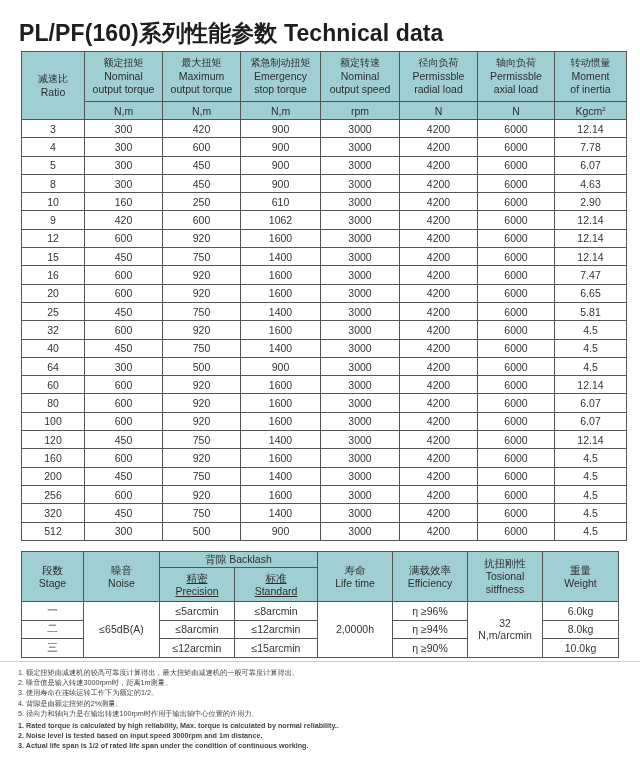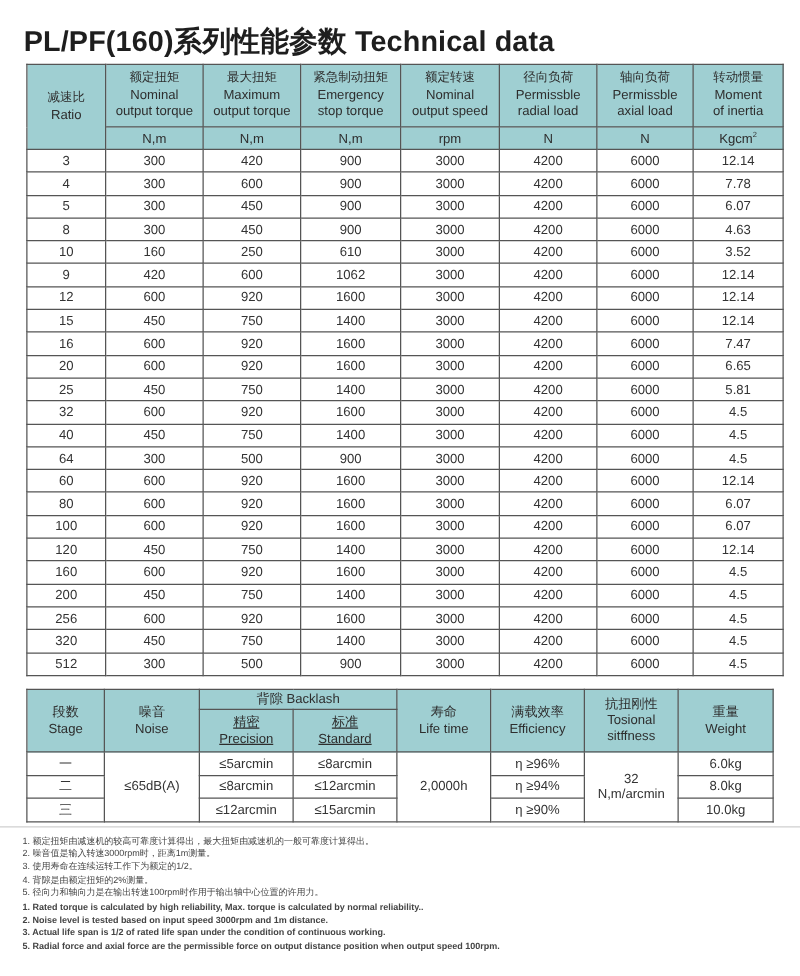--- a/index.html
+++ b/index.html
@@ -144,21 +144,21 @@
         <td>4.63</td>
       </tr>
       <tr>
         <td>10</td>
         <td>160</td>
         <td>250</td>
         <td>610</td>
         <td>3000</td>
         <td>4200</td>
         <td>6000</td>
-        <td>3.52</td>
+        <td>2.90</td>
       </tr>
       <tr>
         <td>9</td>
         <td>420</td>
         <td>600</td>
         <td>1062</td>
         <td>3000</td>
         <td>4200</td>
         <td>6000</td>
         <td>12.14</td>
@@ -425,14 +425,13 @@
   <div>2. 噪音值是输入转速3000rpm时，距离1m测量。</div>
   <div>3. 使用寿命在连续运转工作下为额定的1/2。</div>
   <div>4. 背隙是由额定扭矩的2%测量。</div>
   <div>5. 径向力和轴向力是在输出转速100rpm时作用于输出轴中心位置的许用力。</div>
 </div>
 
 <div class="notes" id="notes-en">
   <div>1. Rated torque is calculated by high reliability, Max. torque is calculated by normal reliability..</div>
   <div>2. Noise level is tested based on input speed 3000rpm and 1m distance.</div>
   <div>3. Actual life span is 1/2 of rated life span under the condition of continuous working.</div>
-  <div>5. Radial force and axial force are the permissible force on output distance position when output speed 100rpm.</div>
 </div>
 
 </body></html>

